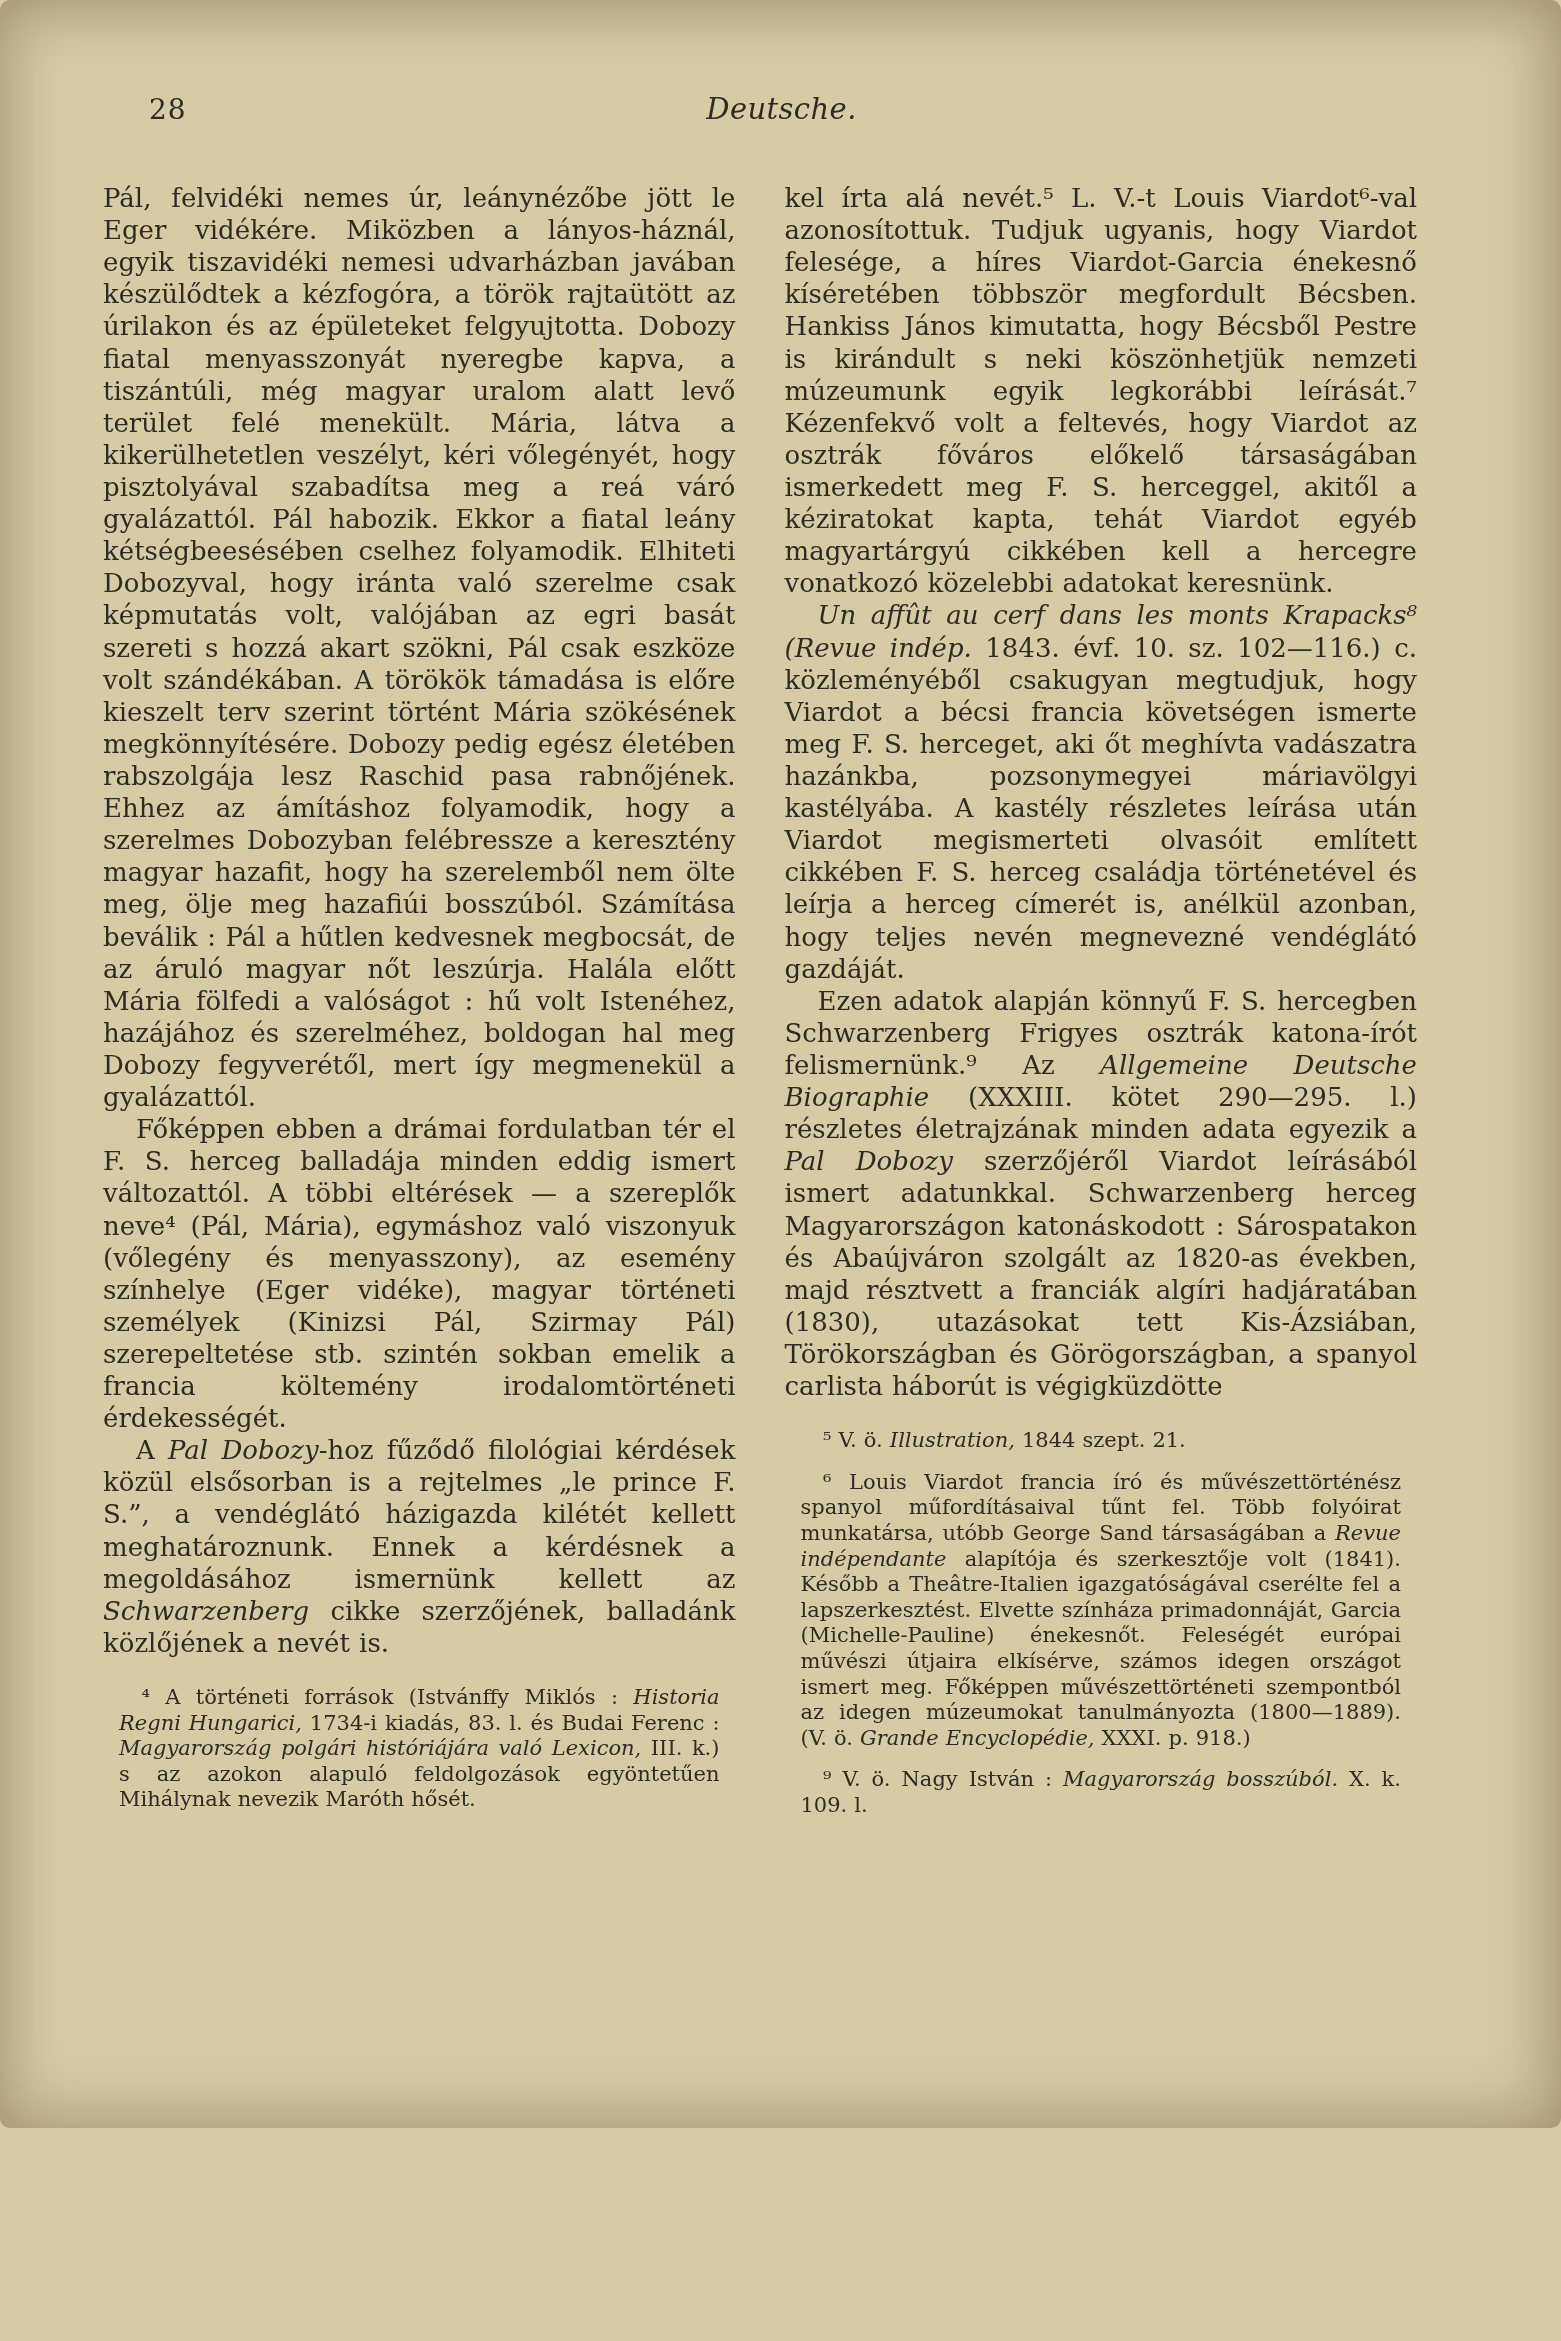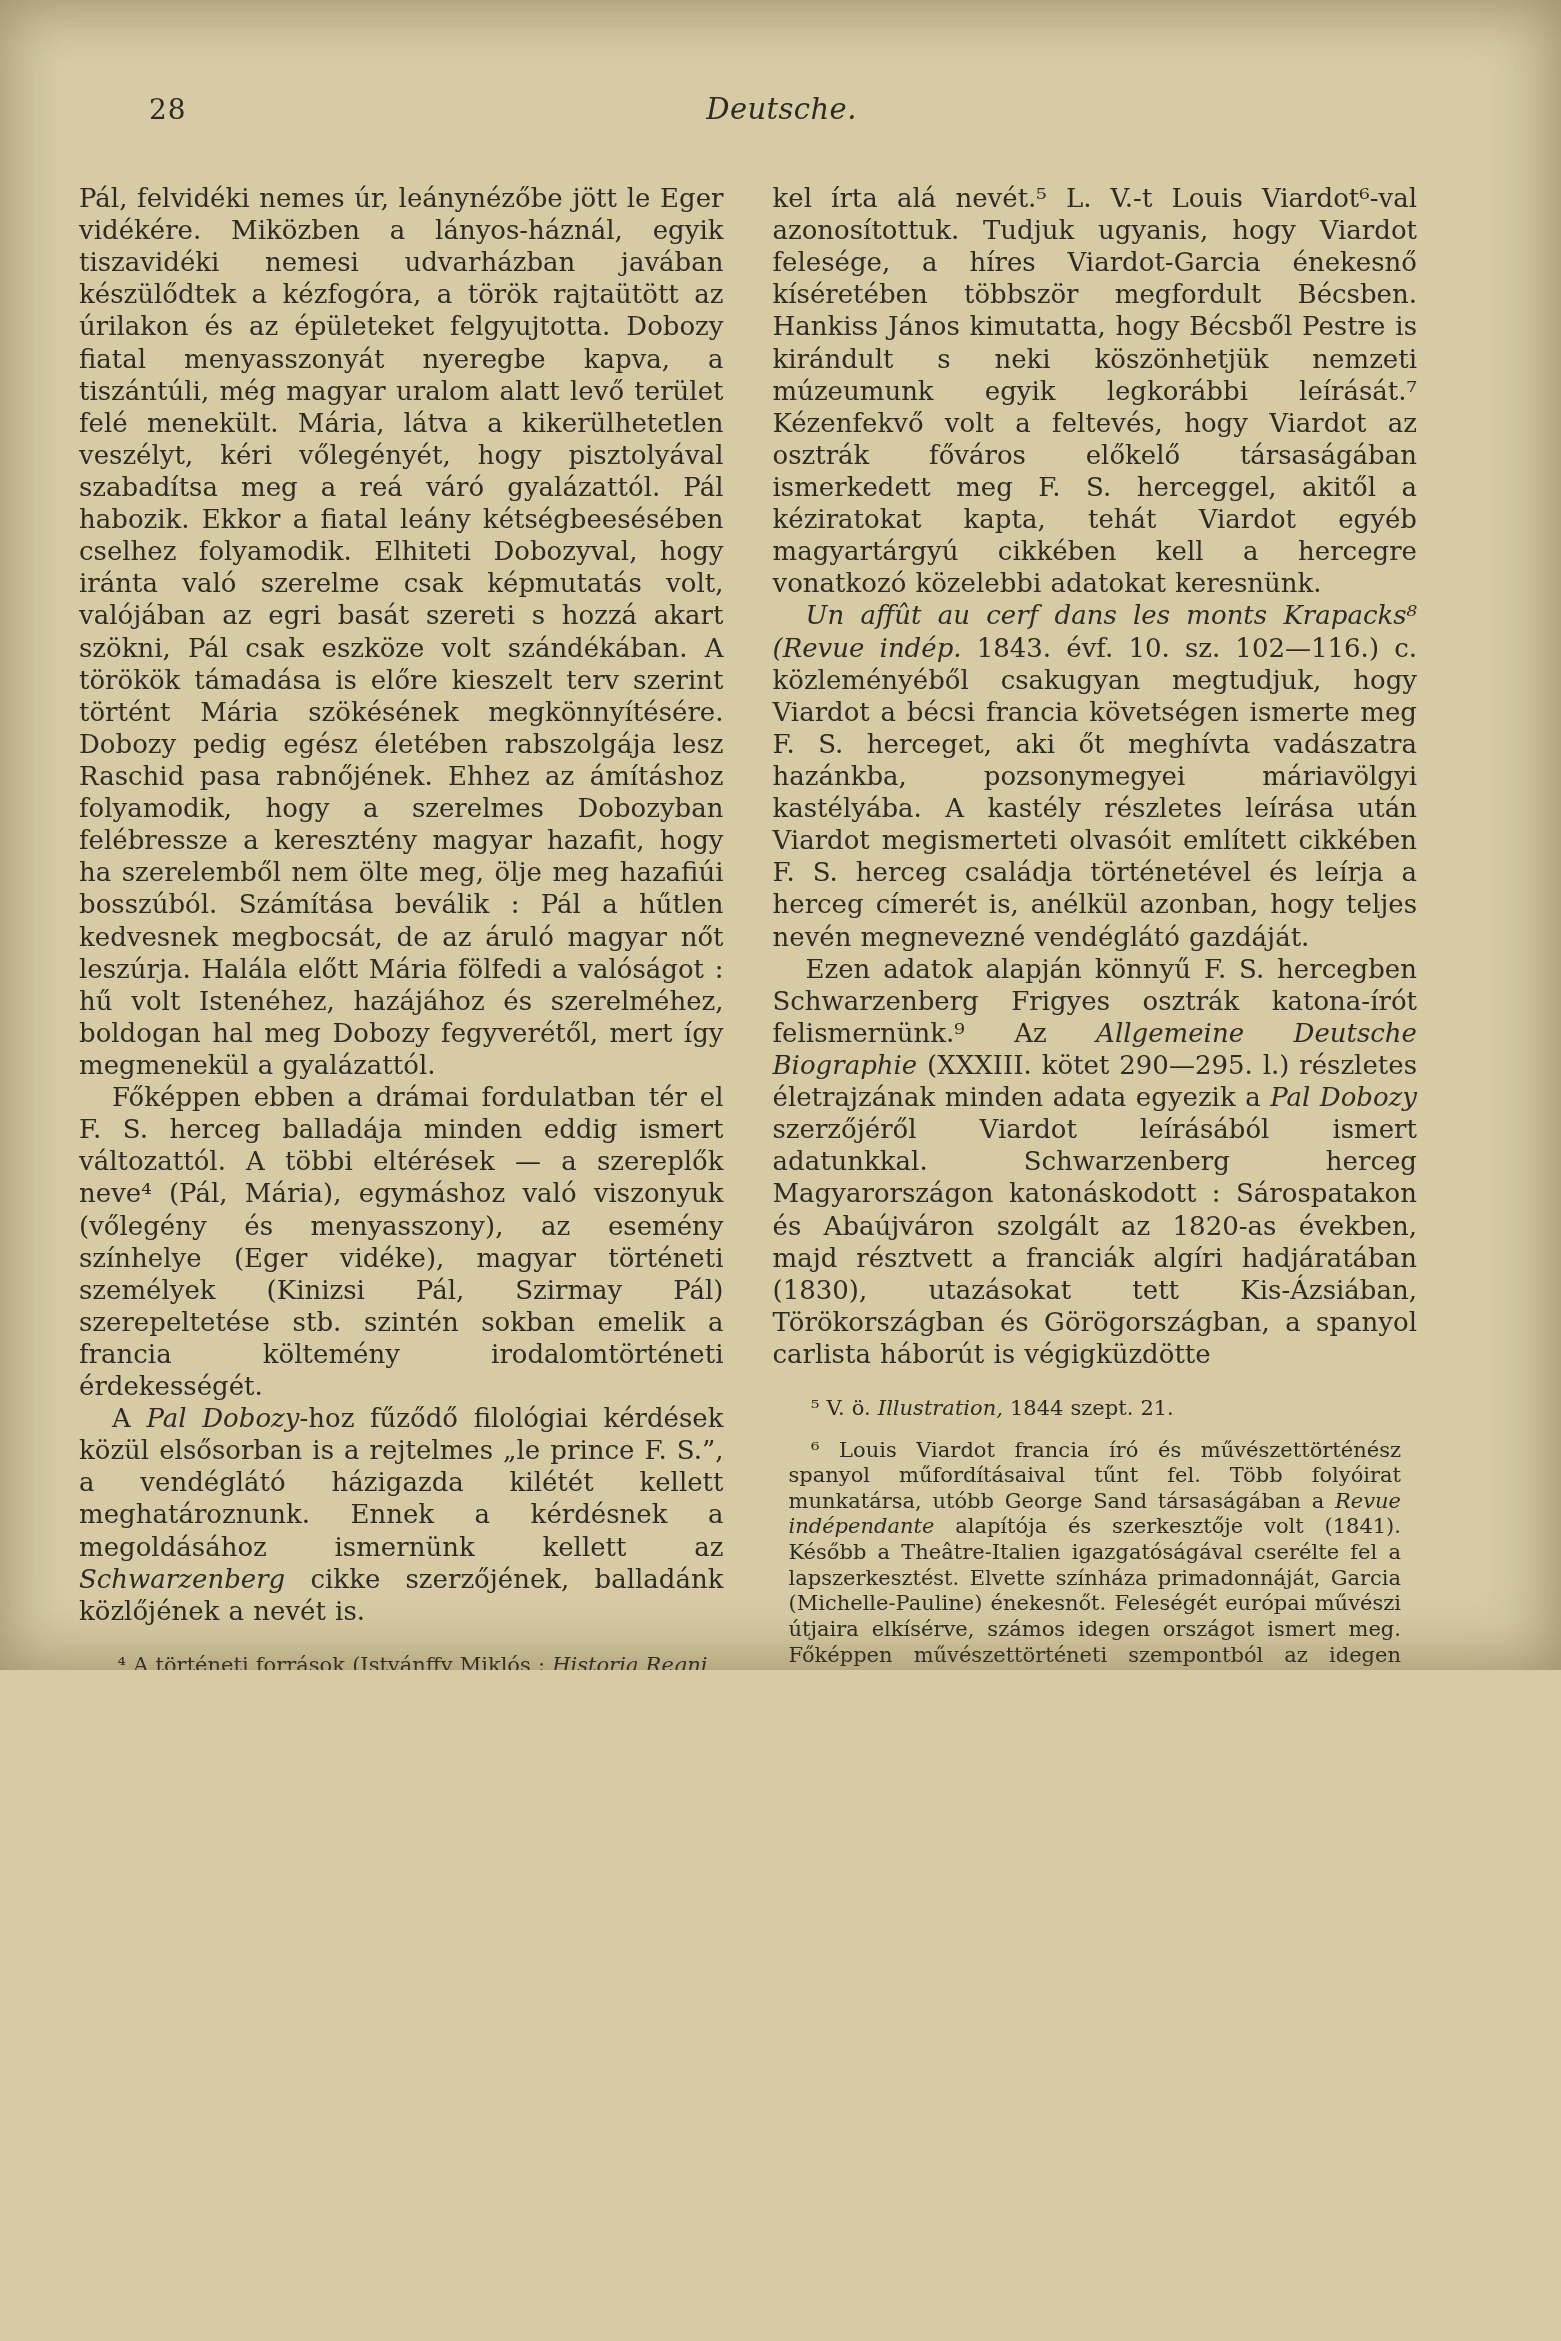--- a/index.html
+++ b/index.html
@@ -11,24 +11,25 @@
   body {
     width: 1561px;
     height: 2342px;
     background: var(--paper);
     font-family: "DejaVu Serif", "Liberation Serif", serif;
     color: var(--ink);
   }
   .page {
     position: relative;
     width: 1561px;
-    height: 1670px;
+    height: 2128px;
     overflow: hidden;
     background: linear-gradient(180deg, #d9cfab 0%, #d5ca a3 38%, #d6cba4 38%, #d4c9a1 72%, #d7cca6 100%);
     background-color: var(--paper);
+    border-radius: 10px;
   }
   
   .page::after {
     content: "";
     position: absolute;
     inset: 0;
     pointer-events: none;
     box-shadow:
       inset 0 15.6px 52px rgba(96, 80, 44, 0.18),
       inset -22.6px 0 61px rgba(92, 76, 40, 0.16),
@@ -48,21 +49,21 @@
   }
   .running-title {
     justify-self: center;
     font-style: italic;
     font-size: 29px;
     letter-spacing: 0.4px;
   }
   .columns {
     display: flex;
     gap: 49px;
-    padding: 56px 144px 0 79px;
+    padding: 56px 144px 0 103px;
   }
   .column {
     flex: 1 1 0;
     min-width: 0;
   }
   .body-par {
     margin: 0;
     font-size: 26px;
     line-height: 1.235;
     text-align: justify;

